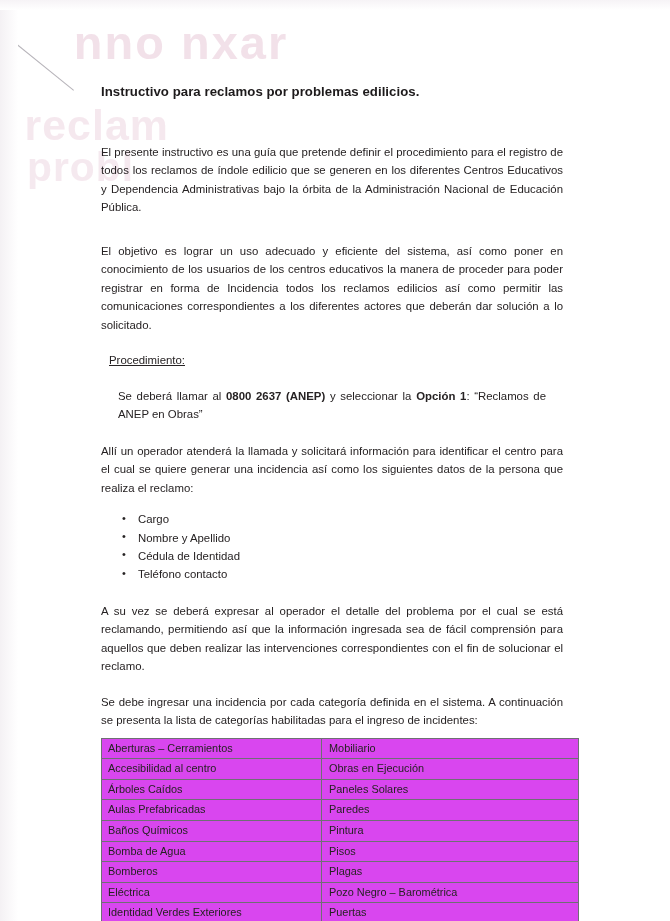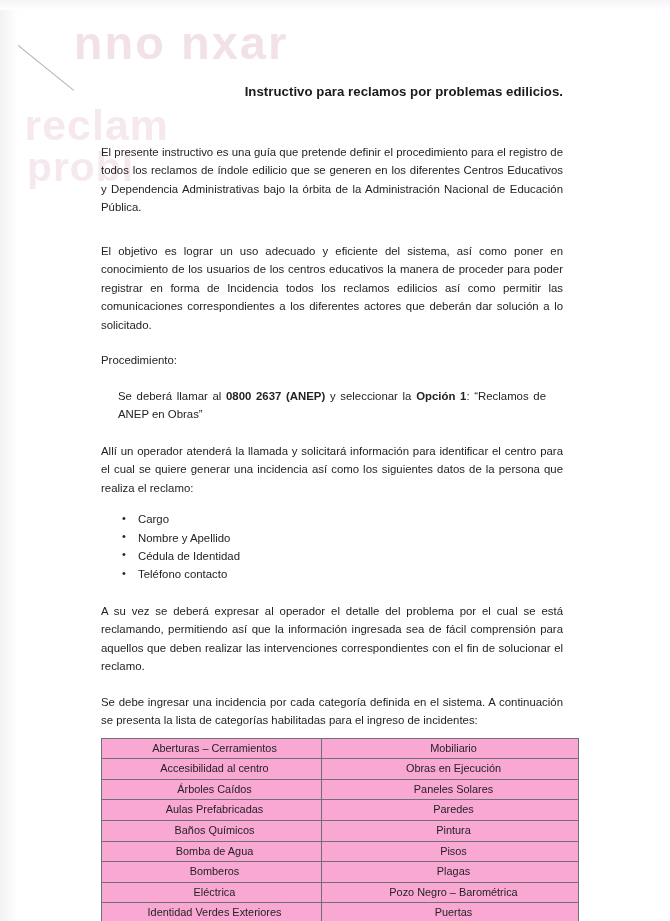--- a/index.html
+++ b/index.html
@@ -76,21 +76,21 @@
   #content {
     position: absolute;
     left: 101px;
     top: 0;
     width: 462px;
   }
 
   h1#doc-title {
     font-size: 13.2px;
     font-weight: bold;
-    text-align: right;
+    text-align: left;
     margin: 0;
     padding: 84px 0 0 0;
     letter-spacing: .05px;
     color: #1d1a1b;
   }
 
   p.para {
     font-size: 11.4px;
     line-height: 1.62;
     text-align: justify;
@@ -103,21 +103,22 @@
   #para-objetivo{ margin-top: 25px; }
   #proc-block   { margin-top: 17px; }
   #para-operador{ margin-top: 18px; }
   #para-detalle { margin-top: 18px; }
   #para-categorias { margin-top: 17px; }
   .bold { font-weight: bold; }
 
   #proc-heading {
     font-size: 11.4px;
     line-height: 1.62;
-    margin: 0;
+    margin: 8px;
+    text-decoration: underline;
     color: #262223;
   }
   #proc-text {
     font-size: 11.4px;
     line-height: 1.62;
     text-align: justify;
     margin: 17px;
     color: #262223;
   }
 
@@ -149,22 +150,21 @@
     width: 462px;
     table-layout: fixed;
   }
   table#categorias-table td {
     border: 1px solid #6f6f74;
     font-size: 10.9px;
     line-height: 1.2;
     padding: 3px 0 3.5px 6px;
     height: 11.6px;
     color: #262223;
-    background: #f9a8d4;
-    text-align: center;
+    background: #d946ef;
   }
   table#categorias-table td.col-left  { width: 213px; }
   table#categorias-table td.col-right { width: 249px; padding-left: 7px; }
 </style>
 </head>
 <body>
 
 <div id="page">
 
   <div class="scan-bleed" id="bleed-line-1">anno nxar</div>

